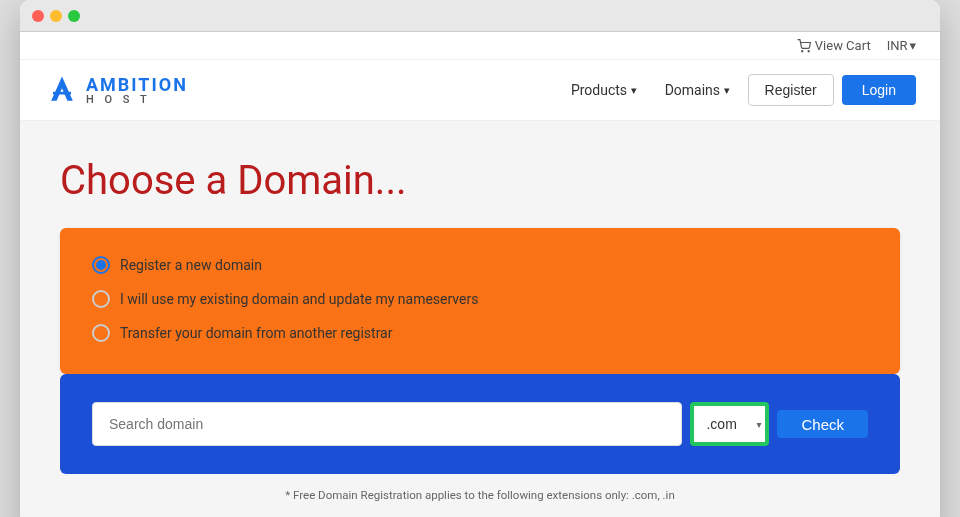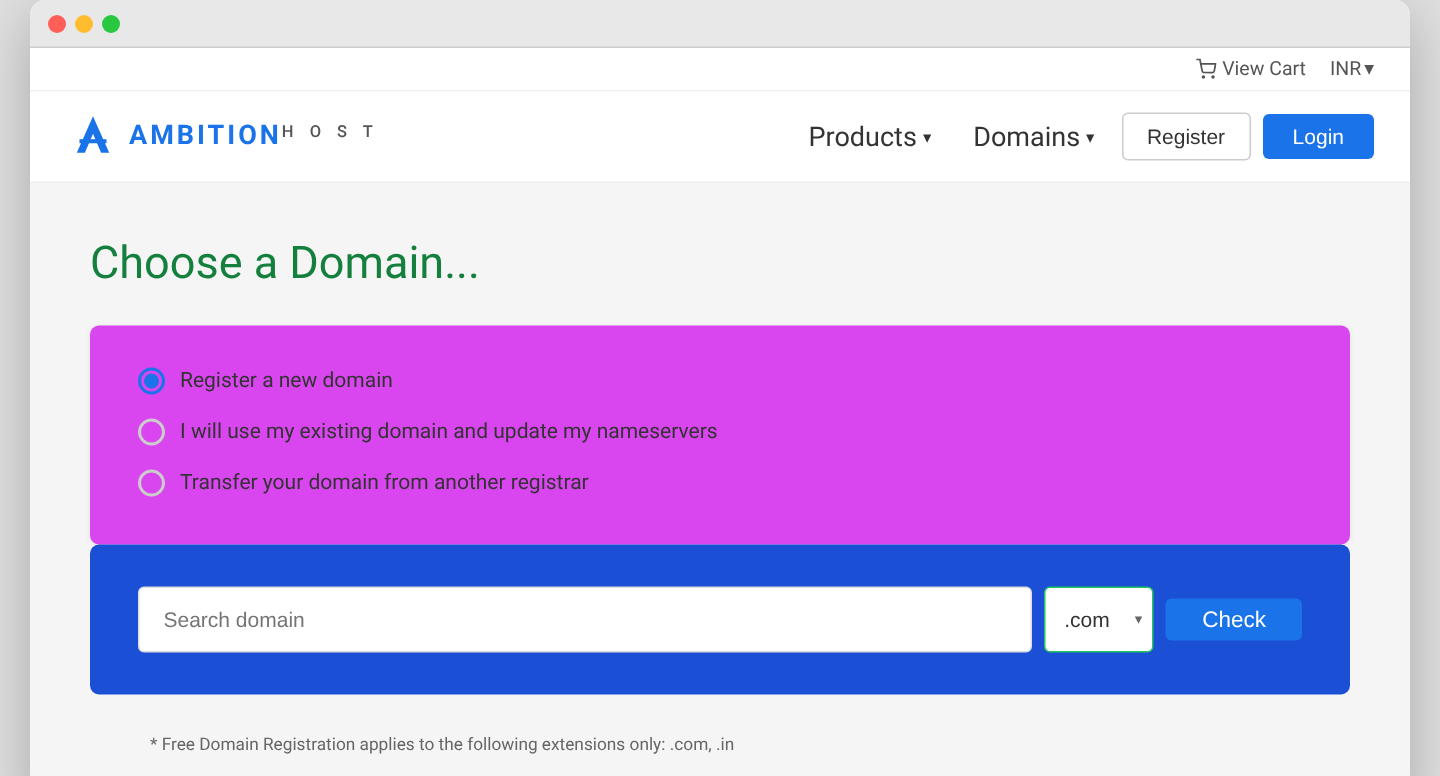--- a/index.html
+++ b/index.html
@@ -55,21 +55,21 @@
       justify-content: flex-end;
       align-items: center;
       gap: 16px;
       border-bottom: 1px solid #eee;
       font-size: 13px;
       color: #555;
     }
 
     .utility-bar .cart-item {
       display: flex;
-      align-items: flex-start;
+      align-items: flex-end;
       gap: 4px;
       cursor: pointer;
       color: #555;
     }
 
     .utility-bar .currency {
       display: flex;
       align-items: center;
       gap: 2px;
       cursor: pointer;
@@ -93,21 +93,21 @@
     }
 
     .logo-icon {
       width: 36px;
       height: 36px;
       margin-right: 6px;
     }
 
     .logo-text {
       display: flex;
-      flex-direction: row;
+      flex-direction: column;
       line-height: 1;
     }
 
     .logo-ambition {
       font-size: 18px;
       font-weight: 700;
       color: #1a73e8;
       letter-spacing: 2px;
     }
 
@@ -119,21 +119,21 @@
     }
 
     .nav-links {
       display: flex;
       align-items: center;
       gap: 8px;
     }
 
     .nav-link {
       padding: 6px 10px;
-      font-size: 18px;
+      font-size: 14px;
       color: #333;
       cursor: pointer;
       display: flex;
       align-items: center;
       gap: 4px;
     }
 
     .btn-register {
       padding: 7px 16px;
       border: 1px solid #ccc;
@@ -155,29 +155,29 @@
       font-weight: 500;
     }
 
     
     .page-content {
       background: #f5f5f5;
       padding: 36px 40px;
     }
 
     .page-title {
-      font-size: 30px;
+      font-size: 40px;
       font-weight: 400;
-      color: #15803d;
+      color: #b91c1c;
       margin-bottom: 24px;
     }
 
     
     .card {
-      background: #d946ef;
+      background: #f97316;
       border-radius: 6px;
       padding: 28px 32px 32px;
       box-shadow: 0 1px 4px rgba(0,0,0,0.08);
     }
 
     .radio-group {
       display: flex;
       flex-direction: column;
       gap: 16px;
       margin-bottom: 0;
@@ -242,21 +242,21 @@
     }
 
     .tld-select-wrapper {
       position: relative;
       display: inline-block;
     }
 
     .tld-select-wrapper select {
       height: 44px;
       padding: 0 28px 0 12px;
-      border: 1px solid #22c55e;
+      border: 4px solid #22c55e;
       border-radius: 4px;
       background: #fff;
       font-size: 14px;
       color: #333;
       cursor: pointer;
       appearance: none;
       -webkit-appearance: none;
       outline: none;
     }
 
@@ -278,22 +278,23 @@
       border: none;
       border-radius: 4px;
       font-size: 15px;
       font-weight: 500;
       cursor: pointer;
     }
 
     .free-domain-note {
       font-size: 11.5px;
       color: #666;
-      margin-top: 26px;
+      margin-top: 14px;
       padding: 0 40px;
+      text-align: center;
     }
 
     
     .chevron-down::after {
       content: ' ▾';
       font-size: 11px;
     }
 
     
     .cart-icon-svg {

